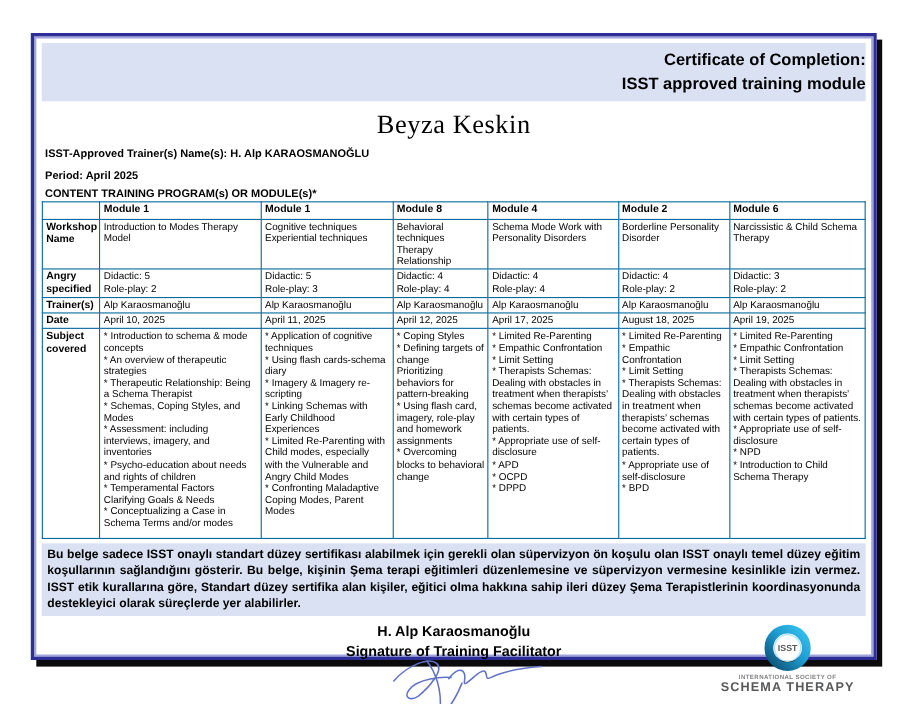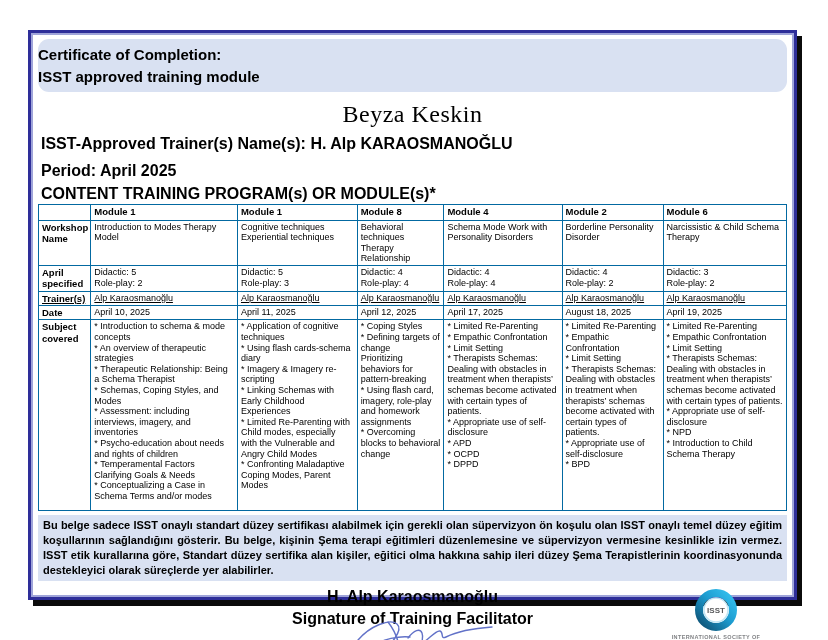--- a/index.html
+++ b/index.html
@@ -6,54 +6,54 @@
   html,body { width: 828px; height: 640px; background: #ffffff; overflow: hidden;
     font-family: "Liberation Sans", sans-serif; color: #000; }
   .certificate {
     position: absolute; left: 28px; top: 30px; width: 769px; height: 570px;
     background: #ffffff;
     border: 3px solid #2e2e99;
     box-shadow: 5px 6px 0 #0b0b0b, inset 0 0 0 2px #9fa4d9;
     padding: 6px 7px 4px 7px;
   }
   .title-band {
-    background: #d9e1f2; text-align: left; font-weight: bold;
-    font-size: 15px; line-height: 1.45; padding: 5px 0 4px 0; border-radius: 11px;
+    background: #d9e1f2; text-align: right; font-weight: bold;
+    font-size: 15px; line-height: 1.45; padding: 5px 0 4px 0;
   }
   .participant-name {
     font-family: "Liberation Serif", "DejaVu Serif", serif;
     font-size: 24px; text-align: center; margin: 9px 0 7px 0; letter-spacing: 0.5px;
   }
-  .info-line { font-weight: bold; font-size: 16px; margin-left: 3px; }
+  .info-line { font-weight: bold; font-size: 10px; margin-left: 3px; }
   .trainer-line { margin-bottom: 9px; }
   .period-line { margin-bottom: 5px; }
   .content-heading { margin-bottom: 1px; }
   table.modules { width: 100%; border-collapse: collapse; table-layout: fixed; }
   table.modules td {
     border: 1px solid #0369a1; vertical-align: top; padding: 1px 3px;
     font-size: 9px; line-height: 1.18; white-space: pre-line; overflow: hidden;
   }
   table.modules td.lab, table.modules td.hd { font-weight: bold; font-size: 9.5px; }
   tr.r-hdr td { height: 16px; }
   tr.r-workshop td { height: 26px; }
   tr.r-hours td { height: 26px; }
-  tr.r-trainer td { height: 14px; text-decoration: underline; }
+  tr.r-trainer td { height: 14px; }
   tr.r-date td { height: 14px; }
   tr.r-subject td { height: 191px; }
   .c0{width:7.0%} .c1{width:19.6%} .c2{width:16.0%} .c3{width:11.6%}
   .c4{width:15.8%} .c5{width:13.5%} .c6{width:16.5%}
   .notice {
     margin-top: 4px; background: #d9e1f2; font-weight: bold; font-size: 11px;
     line-height: 1.35; text-align: justify; padding: 3px 5px;
   }
   .footer { position: relative; height: 86px; margin-top: 5px; }
   .footer-left { position: absolute; left: 6px; top: 3px; font-weight: bold;
     font-size: 11px; line-height: 1.45; }
   .footer-center { position: absolute; left: 50%; transform: translateX(-50%);
-    top: 0; text-align: center; font-weight: bold; font-size: 16px; line-height: 1.4; }
+    top: 0; text-align: center; font-weight: bold; font-size: 13px; line-height: 1.4; }
   .signature-svg { position: absolute; left: 50%; transform: translateX(-42%); top: 30px; }
   .footer-logo { position: absolute; right: 6px; top: 2px; width: 130px; text-align: center; }
   .logo-ring-svg { display: block; margin: 0 auto 2px auto; }
   .logo-line1 { font-size: 5.5px; color: #808285; letter-spacing: 0.4px; font-weight: bold; }
   .logo-line2 { font-size: 11.5px; color: #58595b; font-weight: bold; letter-spacing: 1px; }
 </style>
 </head>
 <body>
 
 <div class="certificate">
@@ -95,21 +95,21 @@
         <td>Introduction to Modes Therapy Model</td>
         <td>Cognitive techniques
 Experiential techniques</td>
         <td>Behavioral techniques
 Therapy Relationship</td>
         <td>Schema Mode Work with Personality Disorders</td>
         <td>Borderline Personality Disorder</td>
         <td>Narcissistic &amp; Child Schema Therapy</td>
       </tr>
       <tr class="r-hours">
-        <td class="lab">April
+        <td class="lab">Angry
 specified</td>
         <td>Didactic: 5
 Role-play: 2</td>
         <td>Didactic: 5
 Role-play: 3</td>
         <td>Didactic: 4
 Role-play: 4</td>
         <td>Didactic: 4
 Role-play: 4</td>
         <td>Didactic: 4

